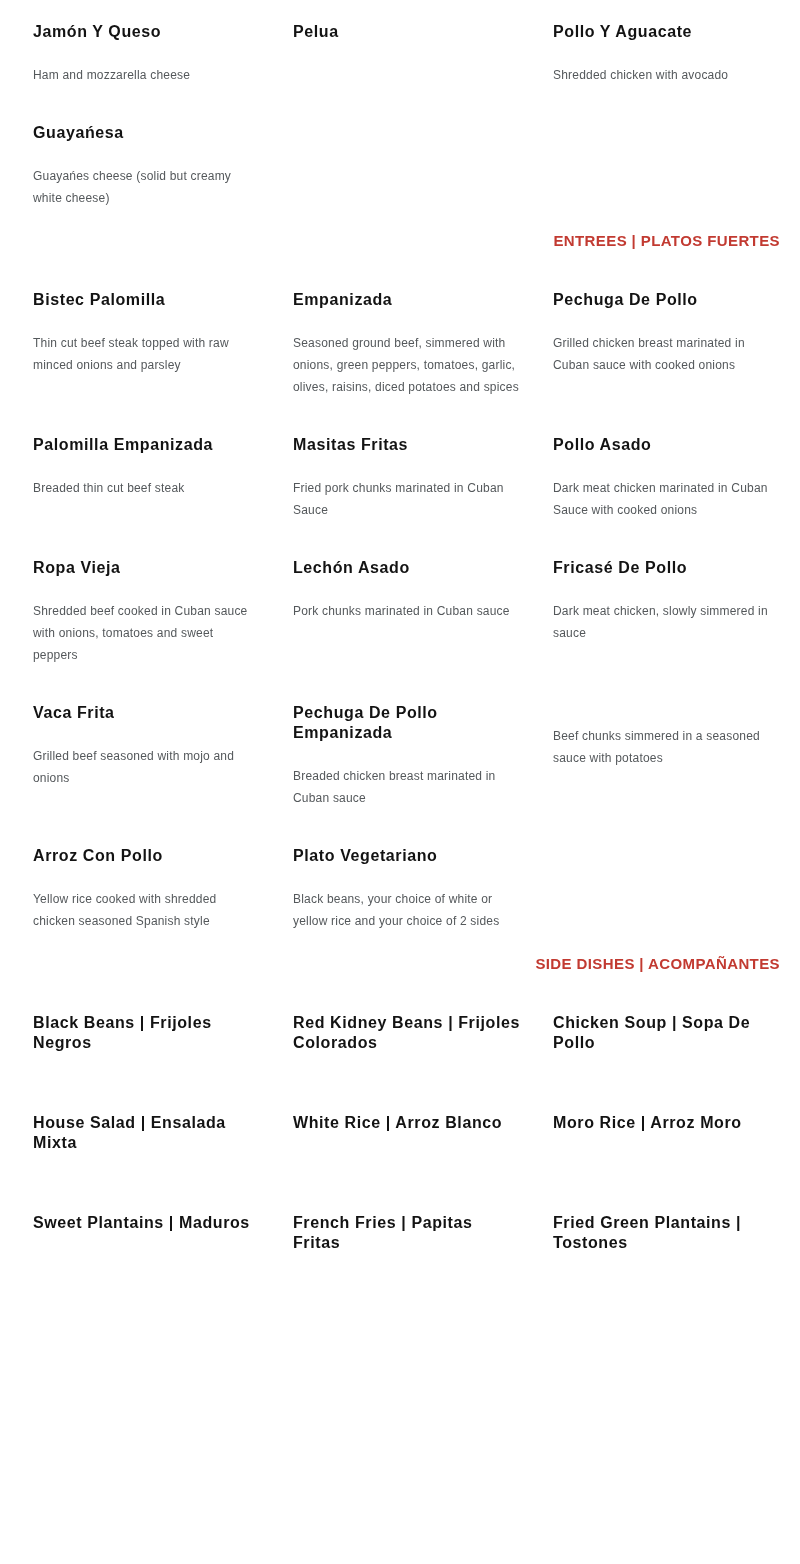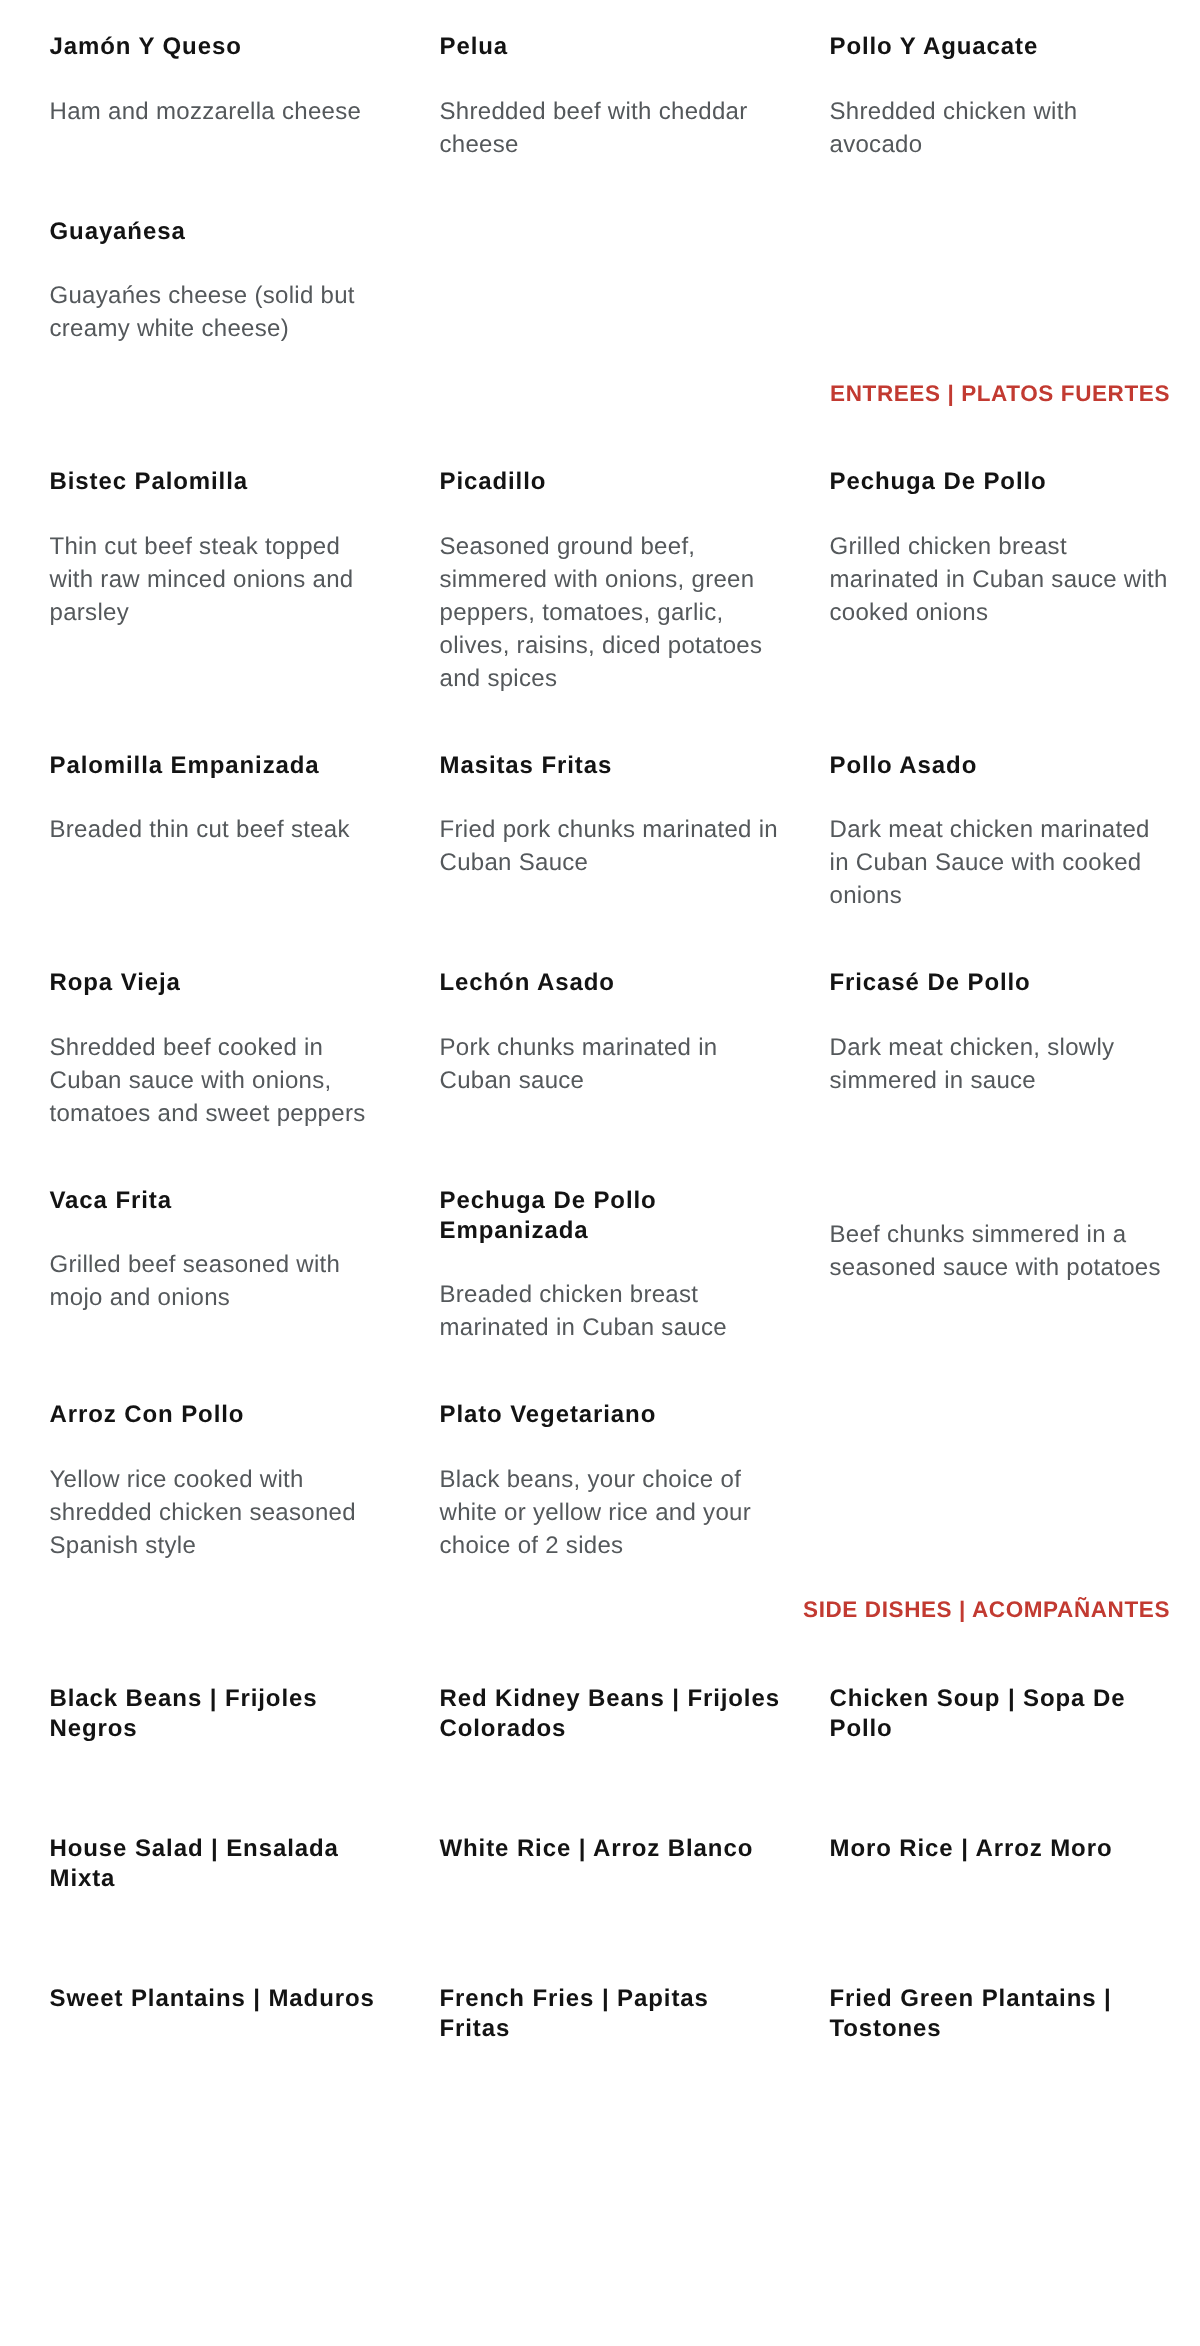--- a/index.html
+++ b/index.html
@@ -23,21 +23,21 @@
   .item { }
   .item-name {
     font-size: 16px;
     line-height: 20px;
     font-weight: 700;
     letter-spacing: 0.6px;
     color: #131313;
   }
   .item-desc {
     margin-top: 22px;
-    font-size: 16px;
+    font-size: 12px;
     line-height: 22px;
     letter-spacing: 0.2px;
     color: #54585b;
   }
   .item { margin-bottom: 22px; }
   .side-grid .item { margin-bottom: 45px; }
   .section-header {
     text-align: right;
     font-size: 15px;
     line-height: 20px;
@@ -53,40 +53,39 @@
 <div class="page">
   <div class="menu">
 
     <div class="items-grid">
       <div class="item">
         <h3 class="item-name">Jamón Y Queso</h3>
         <p class="item-desc">Ham and mozzarella cheese</p>
       </div>
       <div class="item">
         <h3 class="item-name">Pelua</h3>
-        <p class="item-desc">Shredded beef with cheddar cheese</p>
       </div>
       <div class="item">
         <h3 class="item-name">Pollo Y Aguacate</h3>
         <p class="item-desc">Shredded chicken with avocado</p>
       </div>
       <div class="item">
         <h3 class="item-name">Guayańesa</h3>
         <p class="item-desc">Guayańes cheese (solid but creamy white cheese)</p>
       </div>
     </div>
 
     <h2 class="section-header">ENTREES | PLATOS FUERTES</h2>
     <div class="items-grid">
       <div class="item">
         <h3 class="item-name">Bistec Palomilla</h3>
         <p class="item-desc">Thin cut beef steak topped with raw minced onions and parsley</p>
       </div>
       <div class="item">
-        <h3 class="item-name">Picadillo</h3>
+        <h3 class="item-name">Empanizada</h3>
         <p class="item-desc">Seasoned ground beef, simmered with onions, green peppers, tomatoes, garlic, olives, raisins, diced potatoes and spices</p>
       </div>
       <div class="item">
         <h3 class="item-name">Pechuga De Pollo</h3>
         <p class="item-desc">Grilled chicken breast marinated in Cuban sauce with cooked onions</p>
       </div>
       <div class="item">
         <h3 class="item-name">Palomilla Empanizada</h3>
         <p class="item-desc">Breaded thin cut beef steak</p>
       </div>

